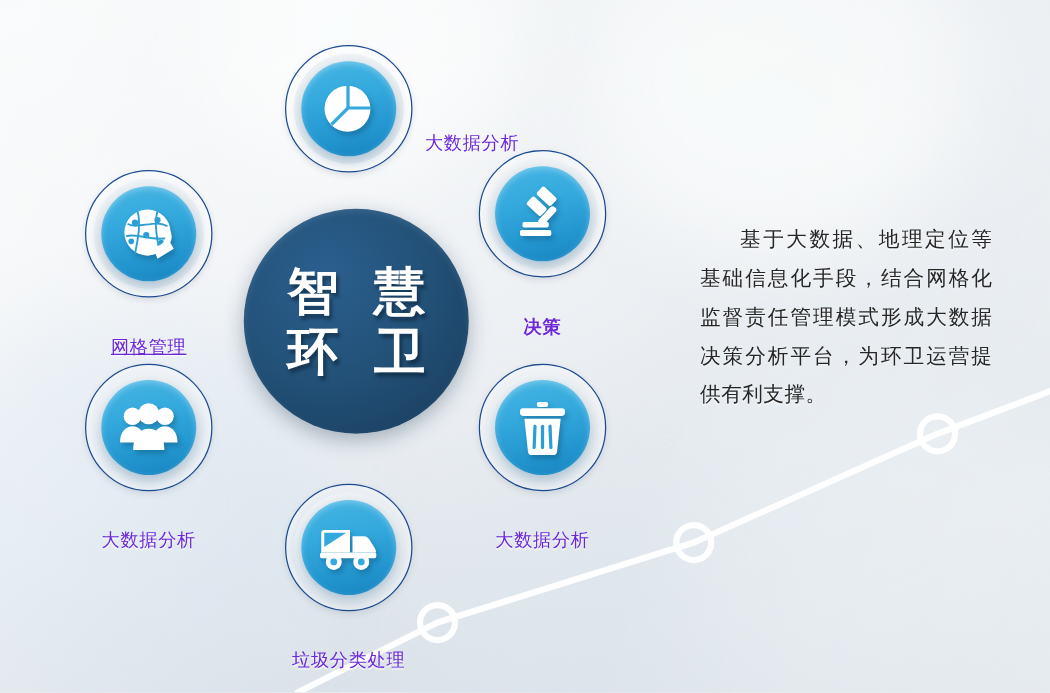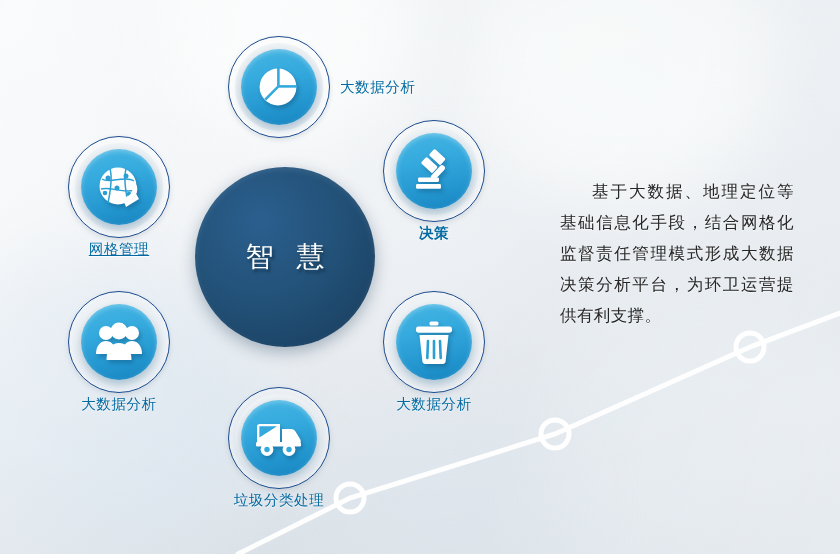--- a/index.html
+++ b/index.html
@@ -38,22 +38,22 @@
   
   .hub{
     position:absolute;left:195px;top:167px;width:180px;height:180px;
     border-radius:50%;
     background:radial-gradient(circle at 36% 30%,#2b5f8e 0%,#235279 45%,#1c4467 78%,#17395a 100%);
     box-shadow:0 5px 16px rgba(30,56,82,.34), inset 0 2px 6px rgba(255,255,255,.10);
     display:flex;flex-direction:column;align-items:center;justify-content:center;
   }
   .hub-line{
     color:#ffffff;
-    font-weight:normal;
-    font-size:28px;
+    font-weight:bold;
+    font-size:41px;
     letter-spacing:7px;
     line-height:1.18;
     text-indent:7px;
     text-shadow:2px 3px 3px rgba(9,28,46,.55);
     white-space:nowrap;
   }
 
   
   .node{position:absolute;}
   .node .ring{
@@ -72,23 +72,24 @@
   .node .disc{
     position:absolute;border-radius:50%;
     background:linear-gradient(168deg,#45b6e4 0%,#34a9dd 38%,#2396cf 72%,#1784c0 100%);
     box-shadow:0 4px 10px rgba(28,94,140,.32), inset 0 2px 5px rgba(255,255,255,.30);
     display:flex;align-items:center;justify-content:center;
   }
   .node .disc svg{filter:drop-shadow(2px 3px 2px rgba(12,74,112,.38));}
   .node .label{
     position:absolute;
     width:200px;text-align:center;
-    font-size:14.5px;color:#0369a1;
+    font-size:14.5px;color:#6d28d9;
     letter-spacing:.6px;white-space:nowrap;
     text-shadow:0 1px 1px rgba(255,255,255,.75);
+    margin-top:28px;
   }
   .node .label.side{text-align:left;width:auto;}
 
   
   .copy{
     position:absolute;left:560px;top:176px;width:234px;
     font-size:16.5px;line-height:31px;color:#262626;
     text-align:justify;text-justify:inter-ideograph;
     letter-spacing:.4px;
     text-shadow:0 1px 1px rgba(255,255,255,.6);
@@ -115,20 +116,21 @@
     </g>
     <g fill="none" stroke="#ffffff" stroke-width="5">
       <circle cx="350" cy="498" r="14"></circle>
       <circle cx="555" cy="434" r="14"></circle>
       <circle cx="750" cy="347" r="14"></circle>
     </g>
   </svg>
 
   <div class="hub">
     <div class="hub-line">智 慧</div>
+    <div class="hub-line">环 卫</div>
   </div>
 
   <div class="node" style="left:228px;top:36px;width:102px;height:102px;">
     <div class="ring" style="width:102px;height:102px;"></div>
     <div class="gap" style="left:7px;top:7px;width:88px;height:88px;"></div>
     <div class="disc" style="left:13px;top:13px;width:76px;height:76px;">
       <svg width="44" height="44" viewBox="0 0 44 44">
         <g fill="#ffffff">
           <path d="M21 3.6 A18.4 18.4 0 0 0 21 40.4 A18.4 18.4 0 0 0 21 3.6 Z" fill="#ffffff"></path>
         </g>

